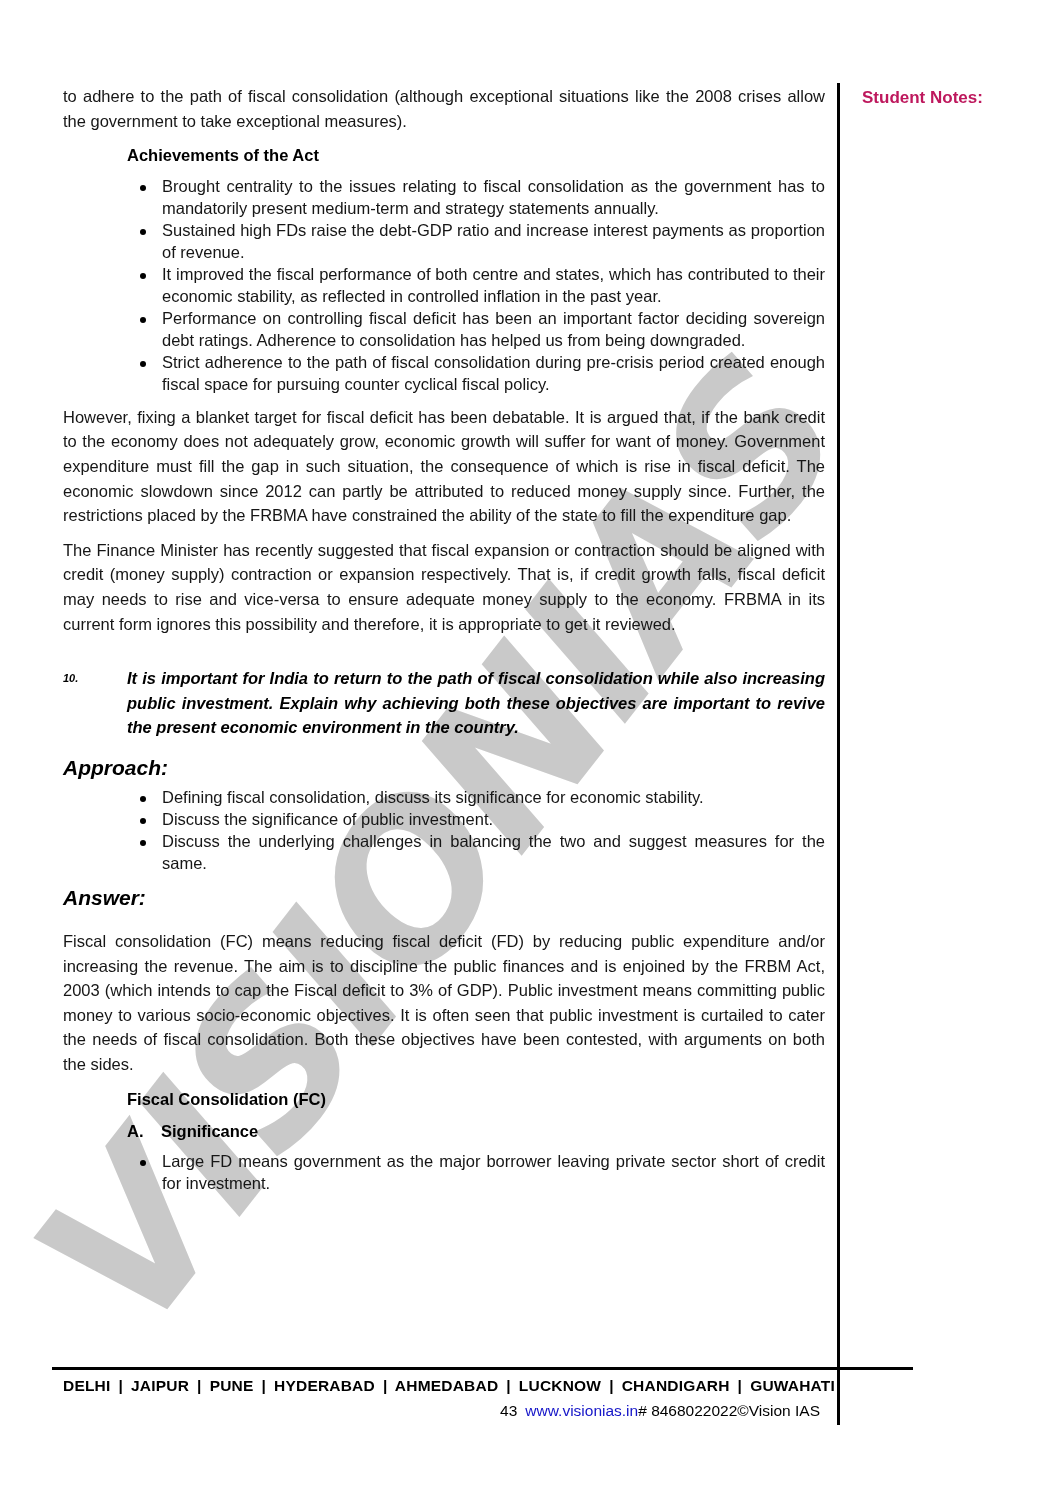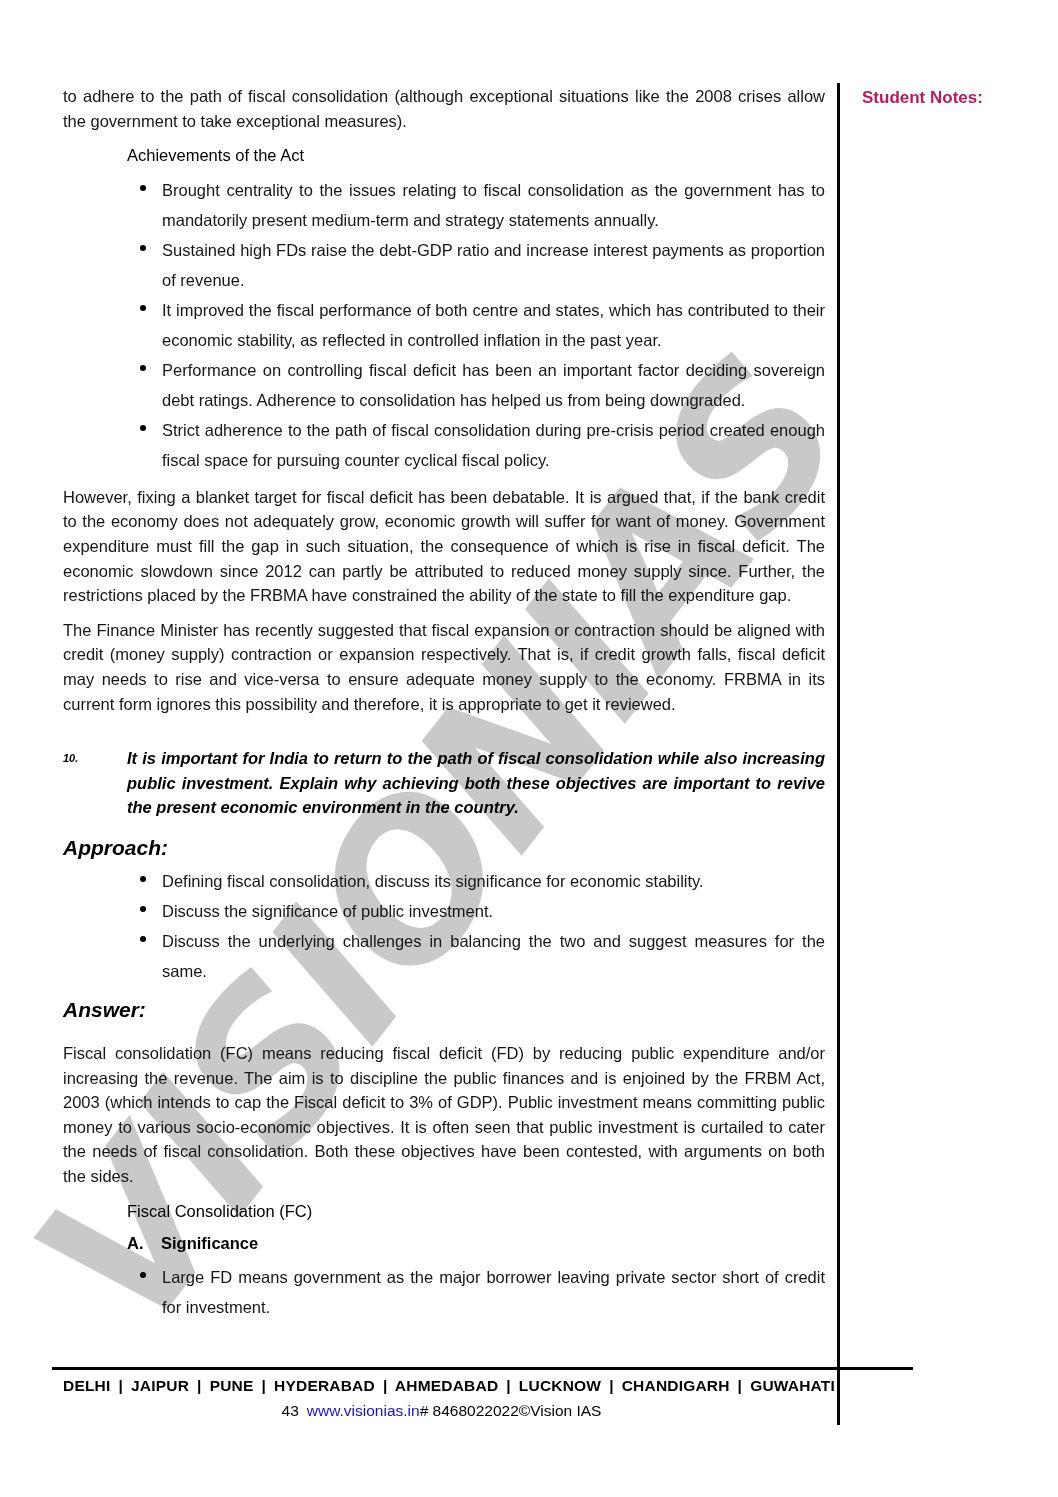--- a/index.html
+++ b/index.html
@@ -20,43 +20,43 @@
   .notes-label {
     position:absolute; left:862px; top:88px; z-index:2;
     font-size:17px; font-weight:600; color:#be185d;
   }
   .main-col { position:absolute; left:63px; top:84px; width:762px; z-index:1; }
   .para {
     text-align:justify;
     font-size:16.5px; line-height:24.6px; margin-bottom:10px;
   }
   .heading {
-    margin-left:64px; font-weight:normal; font-size:16.5px; line-height:24.6px;
+    margin-left:64px; font-weight:bold; font-size:16.5px; line-height:24.6px;
     margin-top:4px; margin-bottom:7px; color:#000;
   }
   .bullet-list { margin-bottom:10px; }
   .bullet-row { display:flex; margin-left:77px; }
   .dot { flex:0 0 auto; width:6px; height:6px; border-radius:50%; background:#000; margin-top:10px; }
-  .btext { margin-left:16px; width:663px; text-align:justify; font-size:16.5px; line-height:30px; }
+  .btext { margin-left:16px; width:663px; text-align:justify; font-size:16.5px; line-height:22px; }
   .question-block { display:flex; margin-top:30px; margin-bottom:16px; }
   .qnum { flex:0 0 64px; font-weight:bold; font-style:italic; font-size:11px; line-height:24.6px; color:#000; }
   .qtext { width:698px; text-align:justify; font-weight:bold; font-style:italic; font-size:16.5px; line-height:24.6px; color:#000; }
   .label-it { font-weight:bold; font-style:italic; font-size:21px; line-height:24.6px; color:#000; margin-bottom:5px; }
   .approach-list { margin-top:4px; margin-bottom:12px; }
   .subheading { display:flex; margin-left:64px; font-weight:bold; font-size:16.5px; line-height:24.6px; color:#000; margin-top:8px; margin-bottom:6px; }
   .subletter { width:34px; }
   .footer-rule { position:absolute; left:52px; top:1367px; width:861px; height:3px; background:#000; z-index:2; }
   .cities {
     position:absolute; left:63px; top:1377px; width:757px; z-index:2;
     font-weight:bold; font-size:15.5px; letter-spacing:0.2px; word-spacing:3.5px; color:#000;
     white-space:nowrap;
   }
   .footer-row {
     position:absolute; left:63px; top:1402px; width:757px; z-index:2;
-    display:flex; justify-content:center; align-items:baseline;
+    display:flex; justify-content:flex-end; align-items:baseline;
     font-size:15.5px; color:#000;
   }
   .site-link { color:#1515c8; cursor:pointer;margin-left:8px; }
   .spacer-gap { height:14px; }
 </style>
 </head>
 <body>
 
 <div class="page">
 

